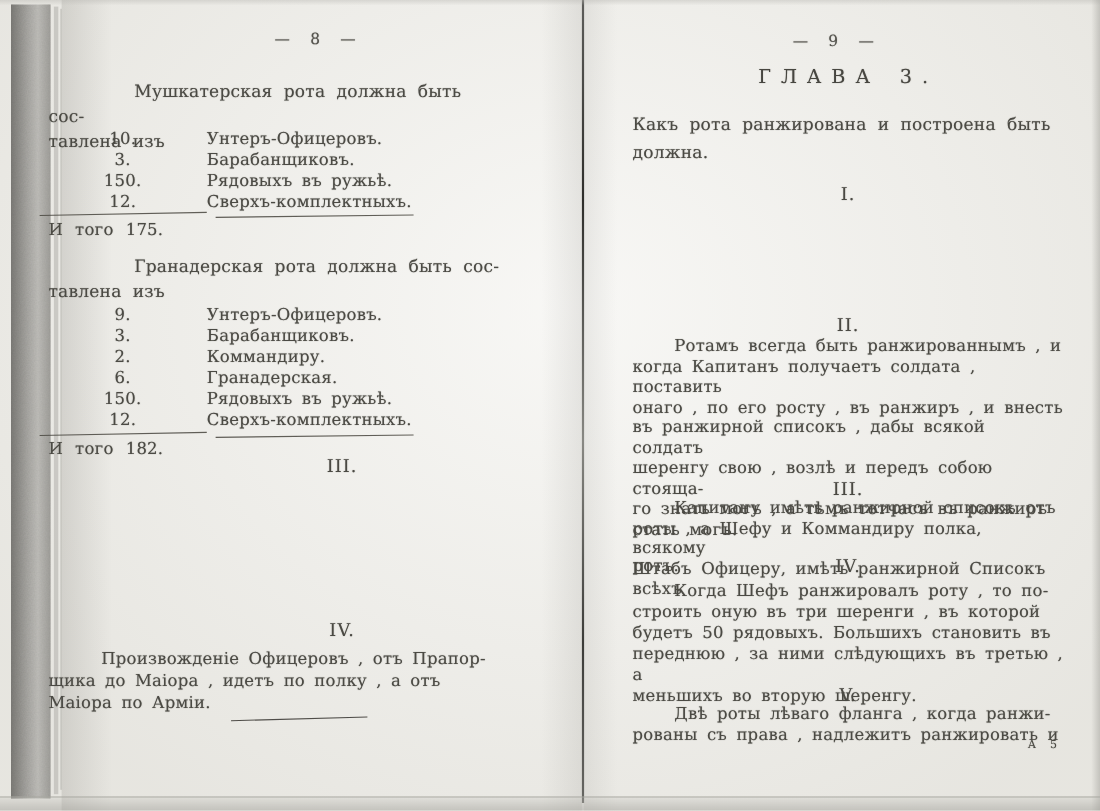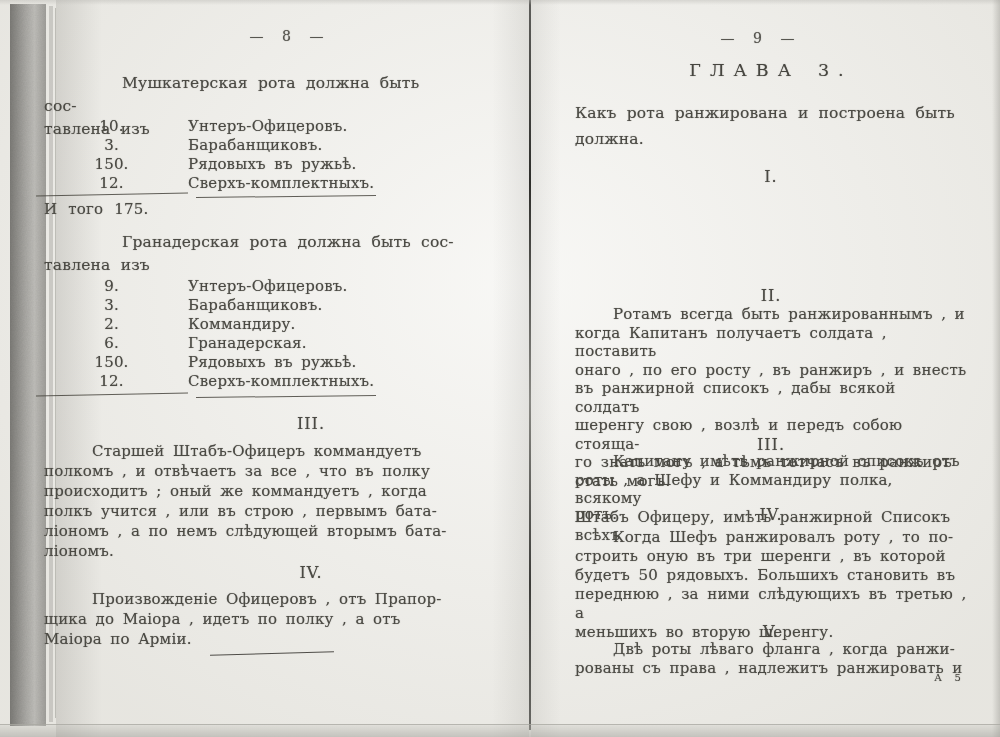--- a/index.html
+++ b/index.html
@@ -136,28 +136,23 @@
       </div>
       <div class="roster-row">
         <span class="num">12.</span>
         <span class="lbl">Сверхъ-комплектныхъ.</span>
       </div>
     </div>
     <div class="blk sum-rule" style="top:393px">
       <span class="seg seg1"></span>
       <span class="seg seg2"></span>
     </div>
+    <div class="blk total" style="top:399px">И того 182.</div>
 
     <div class="blk h-num offset" style="top:414px">III.</div>
-    <div class="blk para-l preline" style="top:441px">Старшей Штабъ-Офицеръ коммандуетъ
-полкомъ , и отвѣчаетъ за все , что въ полку
-происходитъ ; оный же коммандуетъ , когда
-полкъ учится , или въ строю , первымъ бата-
-ліономъ , а по немъ слѣдующей вторымъ бата-
-ліономъ.</div>
 
     <div class="blk h-num offset" style="top:563px">IV.</div>
     <div class="blk para-l preline" style="top:589px">Произвожденіе Офицеровъ , отъ Прапор-
 щика до Маіора , идетъ по полку , а отъ
 Маіора по Арміи.</div>
 
     <div class="footer-rule"></div>
   </section>
 
   <section class="page page-right">

